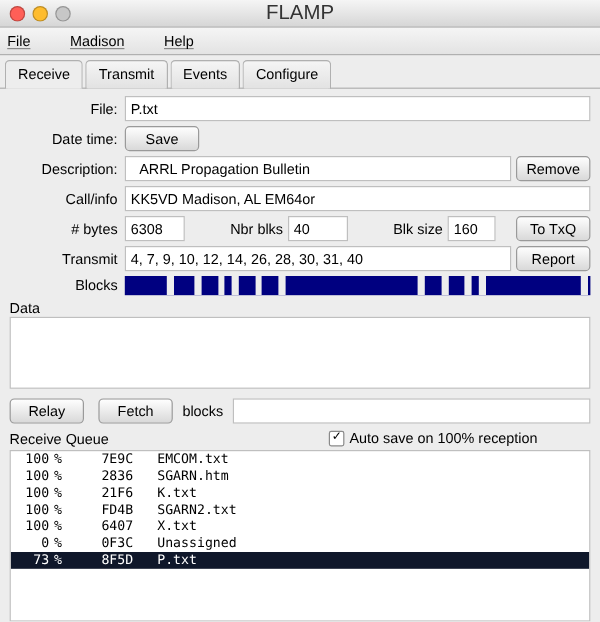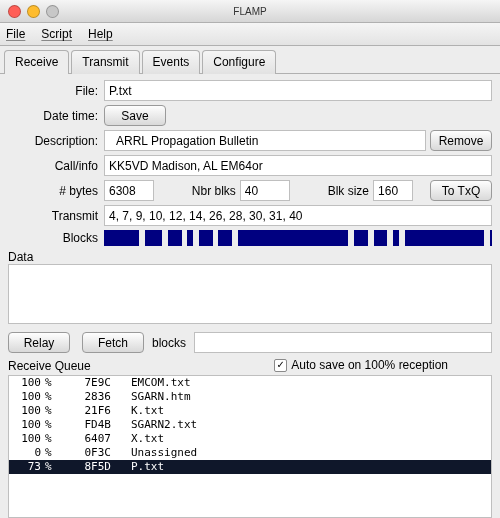--- a/index.html
+++ b/index.html
@@ -1,22 +1,22 @@
 <!DOCTYPE html>
 <html><head>
 <meta charset="utf-8">
 <style>
   html, body { margin: 0; padding: 0; font-family: "Lucida Grande", "Segoe UI", sans-serif; font-size: 12px; background: #ededed; }
   .window { width: 500px; height: 518px; background: #ededed; display: flex; flex-direction: column; box-sizing: border-box; }
   .titlebar { height: 22px; background: linear-gradient(#f5f5f5, #d6d6d6); border-bottom: 1px solid #b0b0b0; display: flex; align-items: center; position: relative; }
   .traffic { display: flex; gap: 6px; padding-left: 8px; }
   .traffic span { width: 11px; height: 11px; border-radius: 50%; display: inline-block; border: 1px solid rgba(0,0,0,.25); }
   .t-red { background: #ff5f57; } .t-yel { background: #febc2e; } .t-grn { background: #c7c7c7; }
-  .title { position: absolute; left: 0; right: 0; text-align: center; font-size: 10px; color: #333; pointer-events: none; }
-  .menubar { height: 22px; background: linear-gradient(#f5f5f5, #e3e3e3); border-bottom: 1px solid #b0b0b0; display: flex; align-items: center; padding: 0 6px; gap: 16px; }
+  .title { position: absolute; left: 0; right: 0; text-align: center; font-size: 17px; color: #333; pointer-events: none; }
+  .menubar { height: 22px; background: linear-gradient(#f5f5f5, #e3e3e3); border-bottom: 1px solid #b0b0b0; display: flex; align-items: center; padding: 0 6px; gap: 33px; }
   .menubar span { text-decoration: underline; text-decoration-color: #888; text-underline-offset: 2px; cursor: default; }
   .tabs { display: flex; gap: 2px; padding: 4px 4px 0 4px; border-bottom: 1px solid #b0b0b0; }
   .tab { padding: 4px 10px 5px; border: 1px solid #b0b0b0; border-bottom: none; background: linear-gradient(#f5f5f5,#e2e2e2); border-radius: 4px 4px 0 0; cursor: default; margin-bottom: -1px; }
   .tab.active { background: #ededed; position: relative; }
   .tab.active::after { content:""; position:absolute; left:0; right:0; bottom:-1px; height:1px; background:#ededed; }
   .content { padding: 6px 8px 0 8px; display: flex; flex-direction: column; flex: 1; min-height: 0; }
   .row { display: flex; align-items: center; margin-bottom: 4px; gap: 4px; }
   .lbl { width: 90px; text-align: right; padding-right: 2px; }
   input.fld, .fld { border: 1px solid #bfbfbf; background: #fff; padding: 2px 4px; font: inherit; height: 21px; box-sizing: border-box; }
   .btn { border: 1px solid #9a9a9a; background: linear-gradient(#fefefe,#d9d9d9); border-radius: 4px; padding: 2px 0; font: inherit; height: 21px; box-sizing: border-box; text-align: center; cursor: default; }
@@ -44,21 +44,21 @@
     <div class="traffic">
       <span class="t-red"></span>
       <span class="t-yel"></span>
       <span class="t-grn"></span>
     </div>
     <div class="title">FLAMP</div>
   </div>
 
   <div class="menubar">
     <span>File</span>
-    <span>Script</span>
+    <span>Madison</span>
     <span>Help</span>
   </div>
 
   <div class="tabs">
     <div class="tab active">Receive</div>
     <div class="tab">Transmit</div>
     <div class="tab">Events</div>
     <div class="tab">Configure</div>
   </div>
 
@@ -94,20 +94,21 @@
       <div style="flex:1"></div>
       <div>Blk size</div>
       <input class="fld" style="width: 40px;" value="160">
       <div style="flex:0.3"></div>
       <button class="btn btn-r">To TxQ</button>
     </div>
 
     <div class="row">
       <div class="lbl">Transmit</div>
       <input class="fld" style="flex: 1 1 0%;" value="4, 7, 9, 10, 12, 14, 26, 28, 30, 31, 40">
+      <button class="btn btn-r">Report</button>
     </div>
 
     <div class="row">
       <div class="lbl">Blocks</div>
       <div class="blocks" id="blocks-bar">
           <div style="flex: 9 1 0%;"></div>
           <div class="seg" style="flex: 1.5 1 0%;"></div>
           <div style="flex: 4.5 1 0%;"></div>
           <div class="seg" style="flex: 1.5 1 0%;"></div>
           <div style="flex: 3.5 1 0%;"></div>

